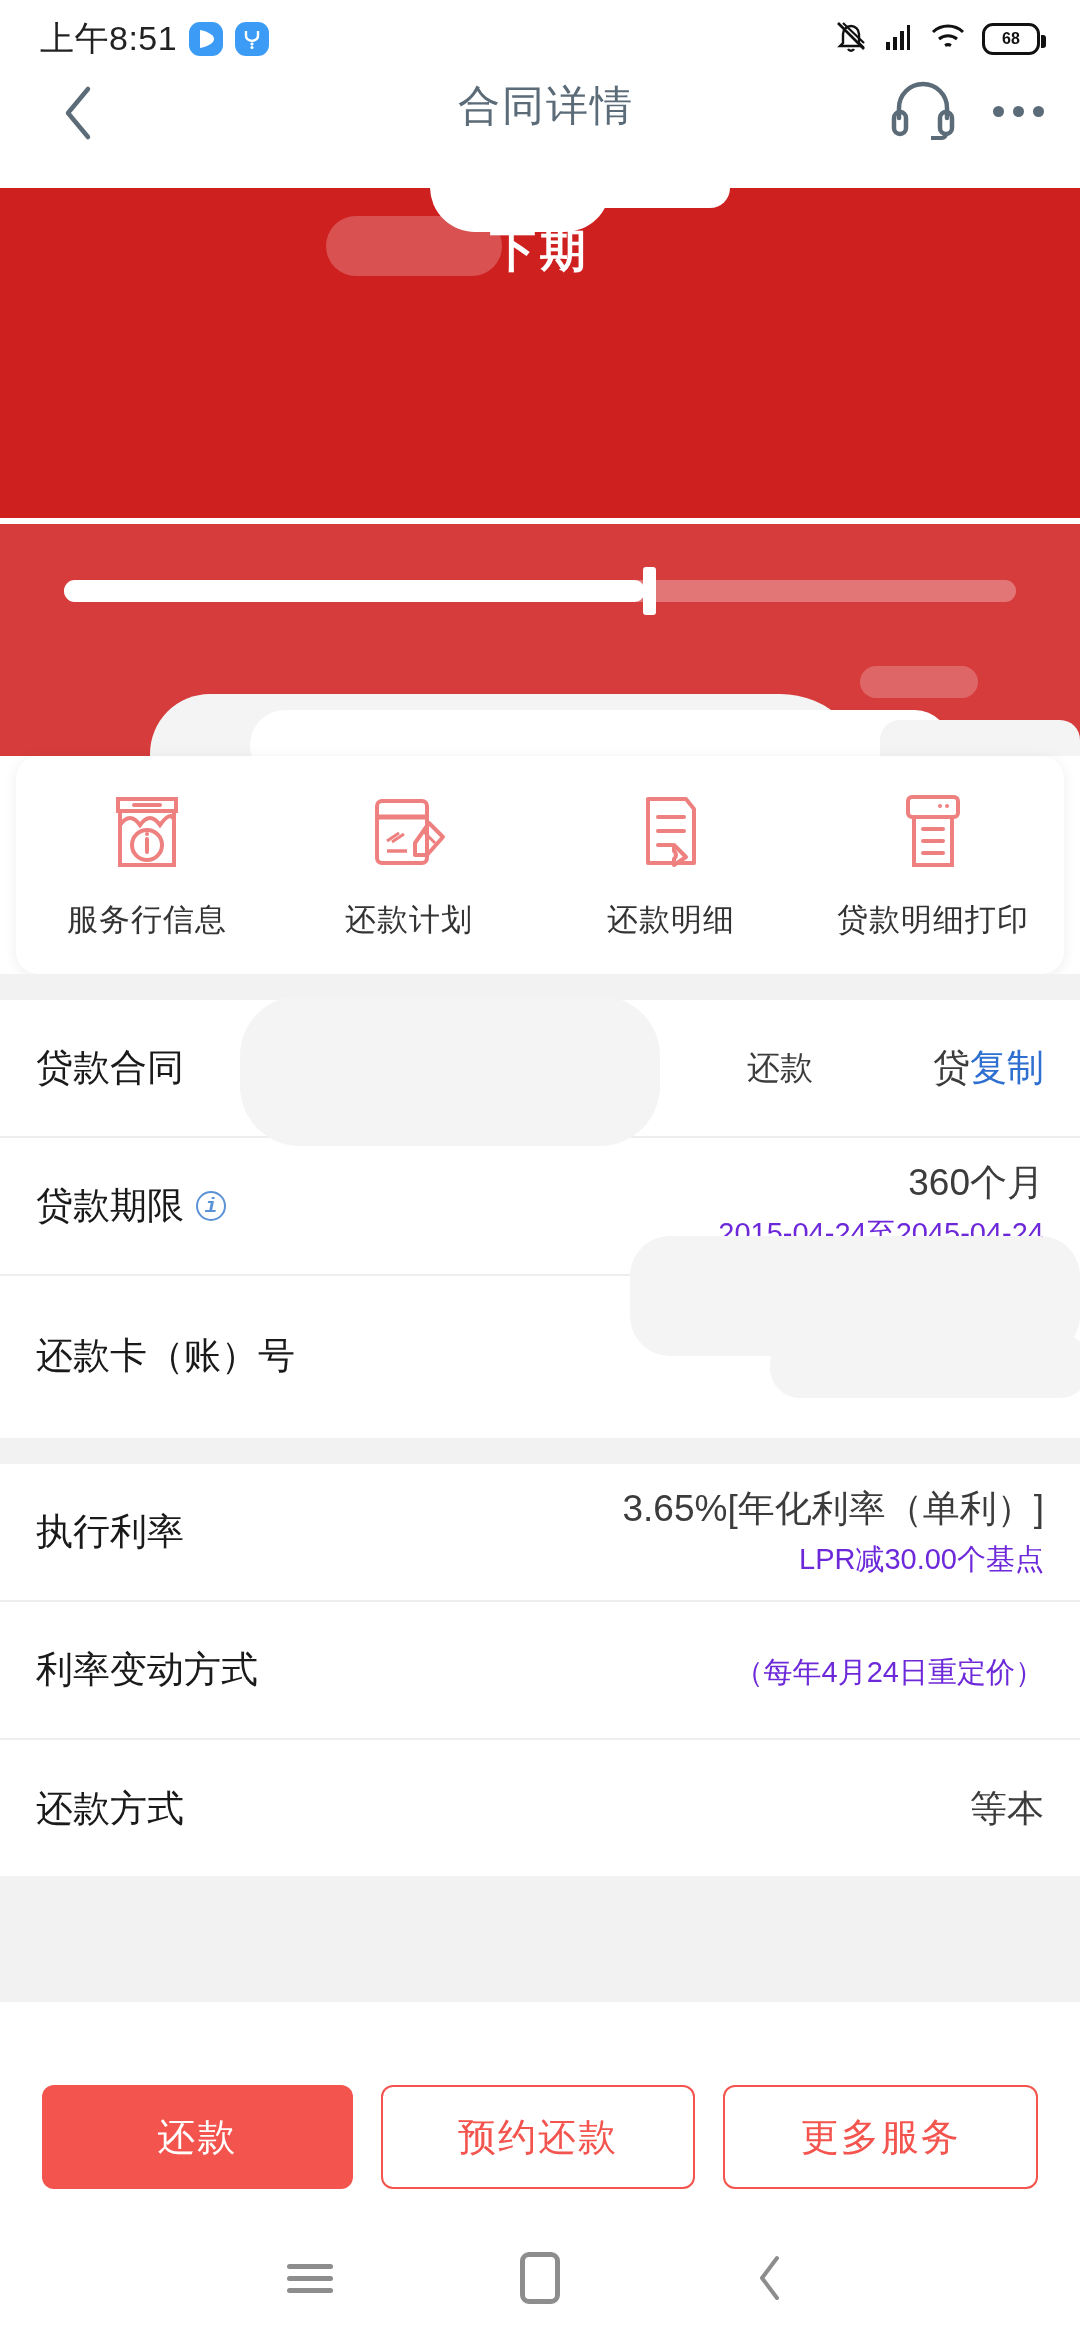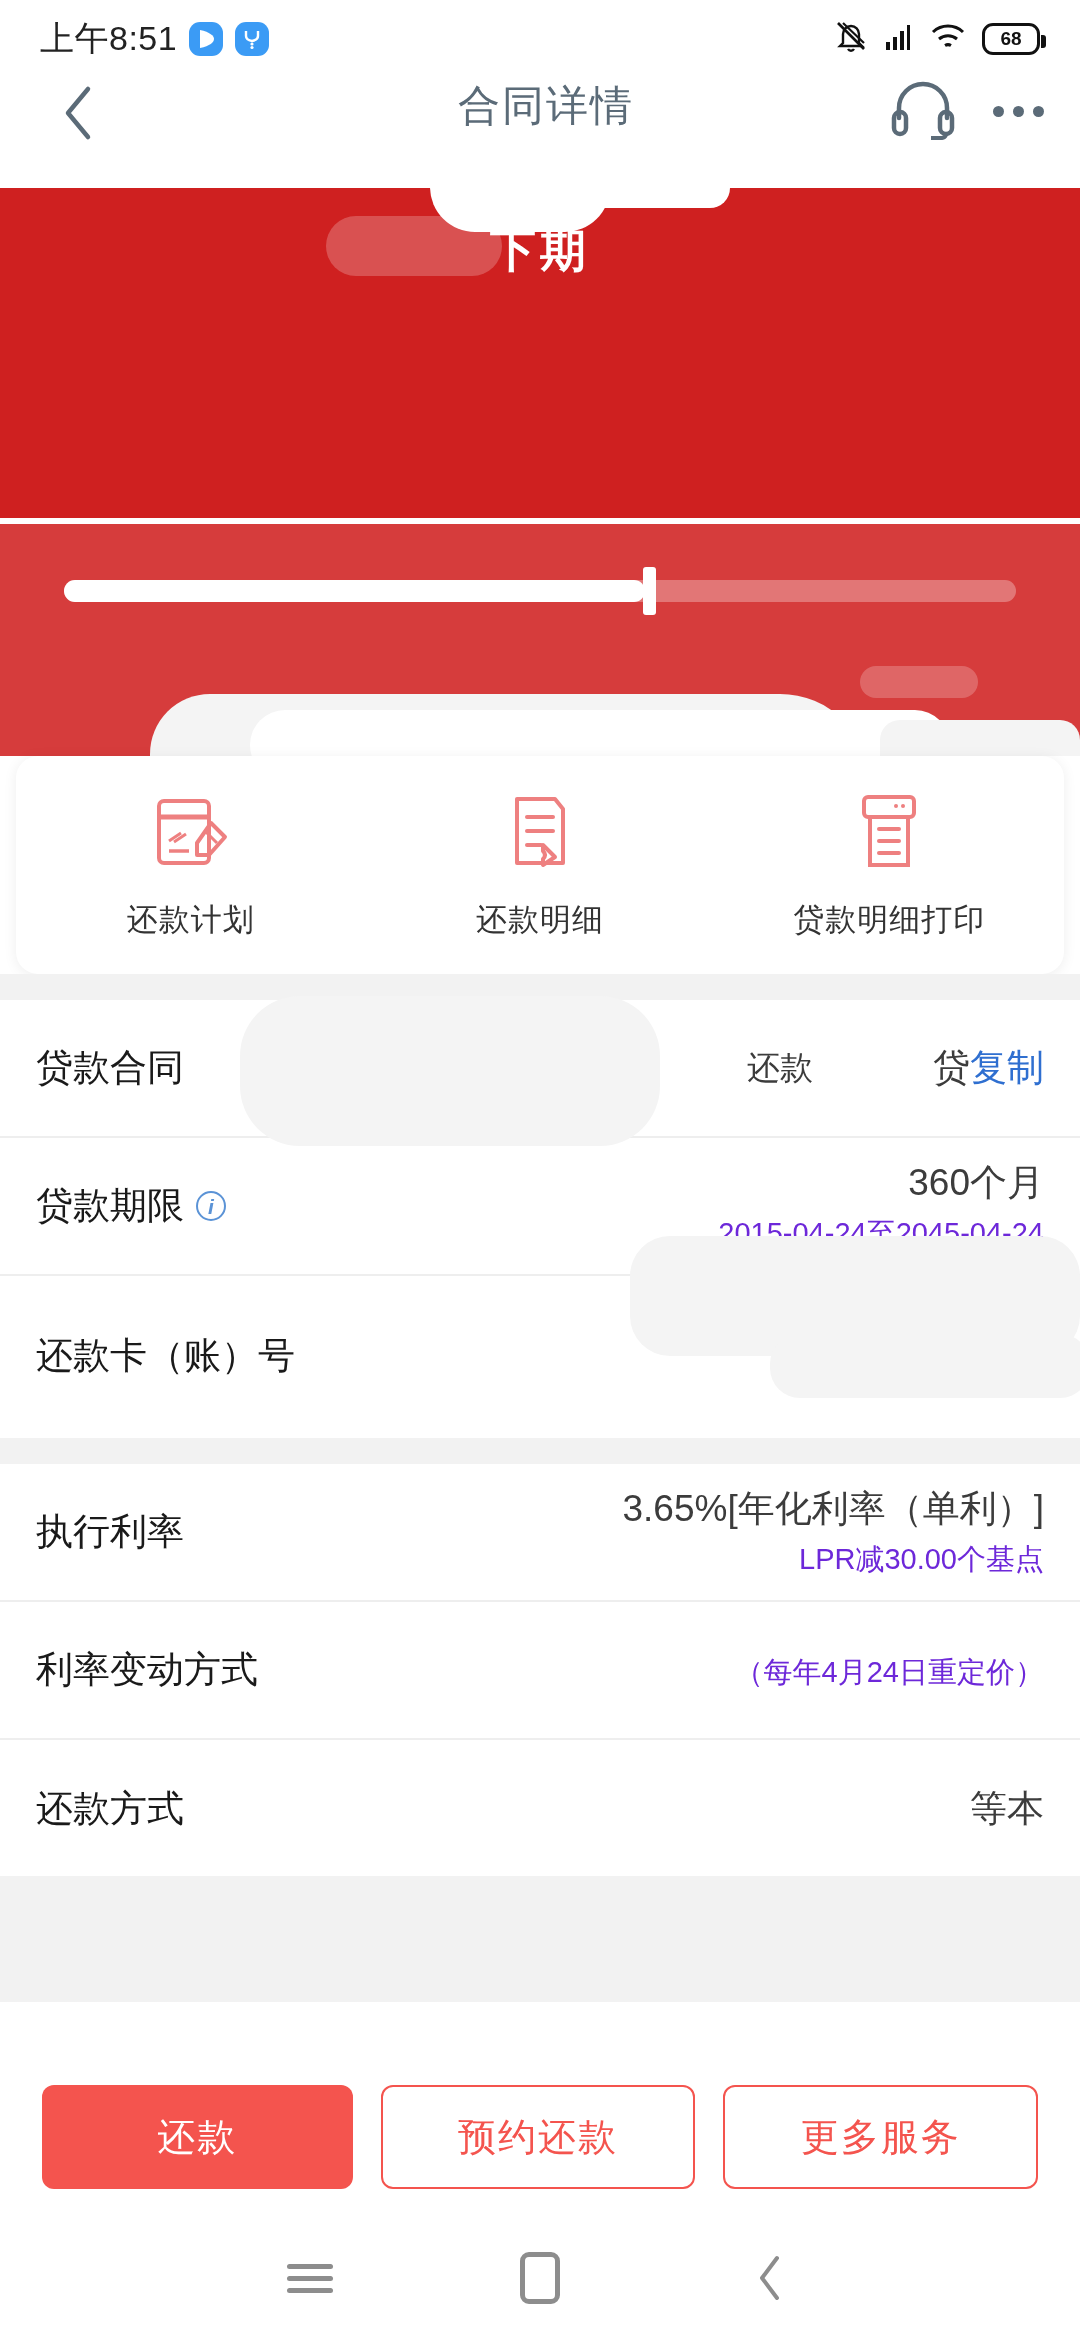--- a/index.html
+++ b/index.html
@@ -22,21 +22,21 @@
   .sb-time { font-size:34px; color:#222; letter-spacing:0.5px; font-weight:500; }
   .sb-appicon {
     width:34px; height:34px; border-radius:11px; background:#3b9bf5;
     display:flex; align-items:center; justify-content:center;
   }
   .sb-appicon svg { display:block; }
   .sb-right { margin-left:auto; display:flex; align-items:center; gap:16px; }
   .sb-batt {
     width:58px; height:32px; border:3px solid #111; border-radius:11px;
     display:flex; align-items:center; justify-content:center;
-    font-size:19px; color:#111; font-weight:600; position:relative;
+    font-size:16px; color:#111; font-weight:600; position:relative;
   }
   .sb-batt::after {
     content:""; position:absolute; right:-9px; top:9px;
     width:5px; height:13px; background:#111; border-radius:0 3px 3px 0;
   }
 
   
   .navbar {
     position:absolute; top:78px; left:6px; width:1080px; height:110px;
     background:#ffffff; display:flex; align-items:flex-start; padding:0 38px;
@@ -98,21 +98,21 @@
   .quick-label { font-size:31px; color:#333; letter-spacing:1px; }
 
   
   .gap { position:absolute; left:0; width:1080px; background:#f2f2f2; }
   .list { position:absolute; left:0; width:1080px; background:#ffffff; }
   .row {
     position:relative; display:flex; align-items:center; justify-content:space-between;
     padding:0 36px; min-height:138px; border-bottom:2px solid #eeeeee;
   }
   .row:last-child { border-bottom:none; }
-  .row-label { font-size:37px; color:#1a1a1a; display:flex; align-items:center; gap:12px; white-space:nowrap; }
+  .row-label { font-size:37px; color:#1a1a1a; display:flex; align-items:center; gap:12px; white-space:nowrap;font-family:Liberation Mono, monospace; }
   .info-i {
     width:30px; height:30px; border:2px solid #5b93d6; border-radius:50%;
     color:#5b93d6; font-size:21px; font-style:italic; font-weight:700;
     display:inline-flex; align-items:center; justify-content:center; line-height:1;
   }
   .row-value { text-align:right; }
   .rv-main { font-size:37px; color:#3c3c3c; }
   .rv-sub { font-size:29px; color:#6d28d9; margin-top:6px; }
   .copy-link { color:#2f6fd0; }
   .rv-mid { font-size:33px; color:#3c3c3c; }
@@ -229,20 +229,34 @@
       <div class="progress-knob" id="progKnob" style="left: calc(61% - 2px);"></div>
     </div>
     <div class="smudge-red" style="top:142px; left:860px; width:118px; height:32px;"></div>
     <div class="smudge-gray" style="top:170px; left:150px; width:720px; height:120px; border-radius:80px 120px 40px 60px;"></div>
     <div class="smudge" style="top:186px; left:250px; width:700px; height:70px; border-radius:50px;"></div>
     <div class="smudge-gray" style="top:196px; left:880px; width:200px; height:60px; border-radius:20px;"></div>
   </div>
 
   <div class="quick-card">
 
+    <div class="quick-item">
+      <span>
+        <svg width="74" height="84" viewBox="0 0 74 84">
+          <path d="M8 10 L66 10 L66 22 L8 22 Z" fill="none" stroke="#ee8080" stroke-width="4"></path>
+          <line x1="24" y1="16" x2="50" y2="16" stroke="#ee8080" stroke-width="4" stroke-linecap="round"></line>
+          <path d="M10 22 L10 76 L64 76 L64 22" fill="none" stroke="#ee8080" stroke-width="4"></path>
+          <path d="M10 36 Q20 22 30 36 Q40 22 50 36 Q60 22 64 30" fill="none" stroke="#ee8080" stroke-width="4"></path>
+          <ellipse cx="37" cy="56" rx="15" ry="15" fill="none" stroke="#ee8080" stroke-width="4"></ellipse>
+          <line x1="37" y1="50" x2="37" y2="63" stroke="#ee8080" stroke-width="4" stroke-linecap="round"></line>
+          <circle cx="37" cy="45" r="2" fill="#ee8080"></circle>
+        </svg>
+      </span>
+      <span class="quick-label">服务行信息</span>
+    </div>
 
     <div class="quick-item">
       <span>
         <svg width="80" height="84" viewBox="0 0 80 84">
           <rect x="8" y="12" width="50" height="62" rx="5" fill="none" stroke="#ee8080" stroke-width="4"></rect>
           <line x1="8" y1="28" x2="58" y2="28" stroke="#ee8080" stroke-width="5"></line>
           <line x1="18" y1="52" x2="30" y2="44" stroke="#ee8080" stroke-width="3"></line>
           <line x1="23" y1="53" x2="35" y2="45" stroke="#ee8080" stroke-width="3"></line>
           <line x1="18" y1="62" x2="38" y2="62" stroke="#ee8080" stroke-width="3.5"></line>
           <path d="M60 34 L74 48 L58 66 L46 66 L46 54 Z" fill="none" stroke="#ee8080" stroke-width="4" stroke-linejoin="round"></path>

